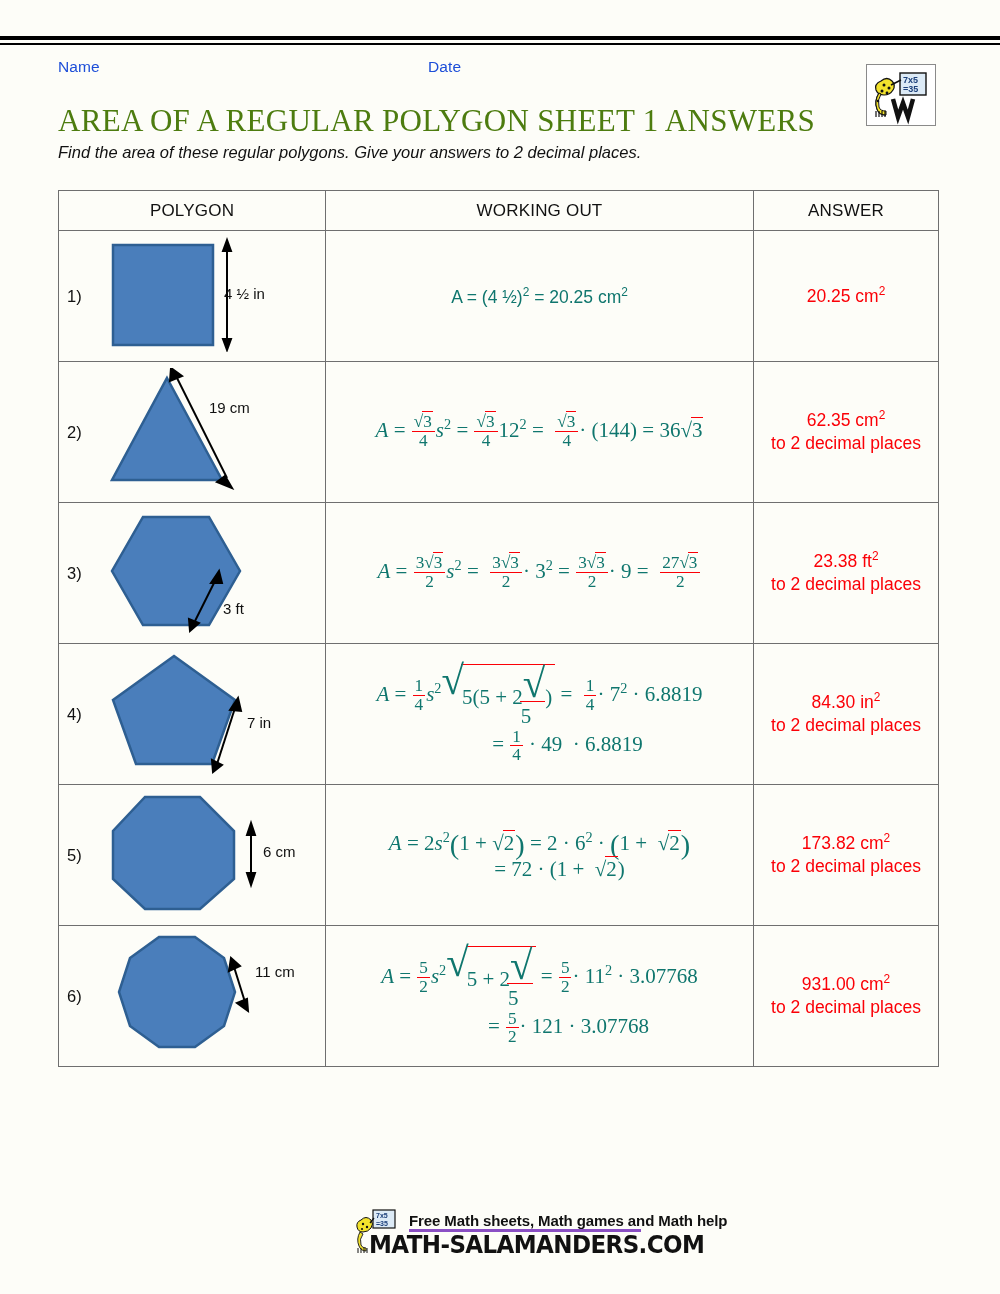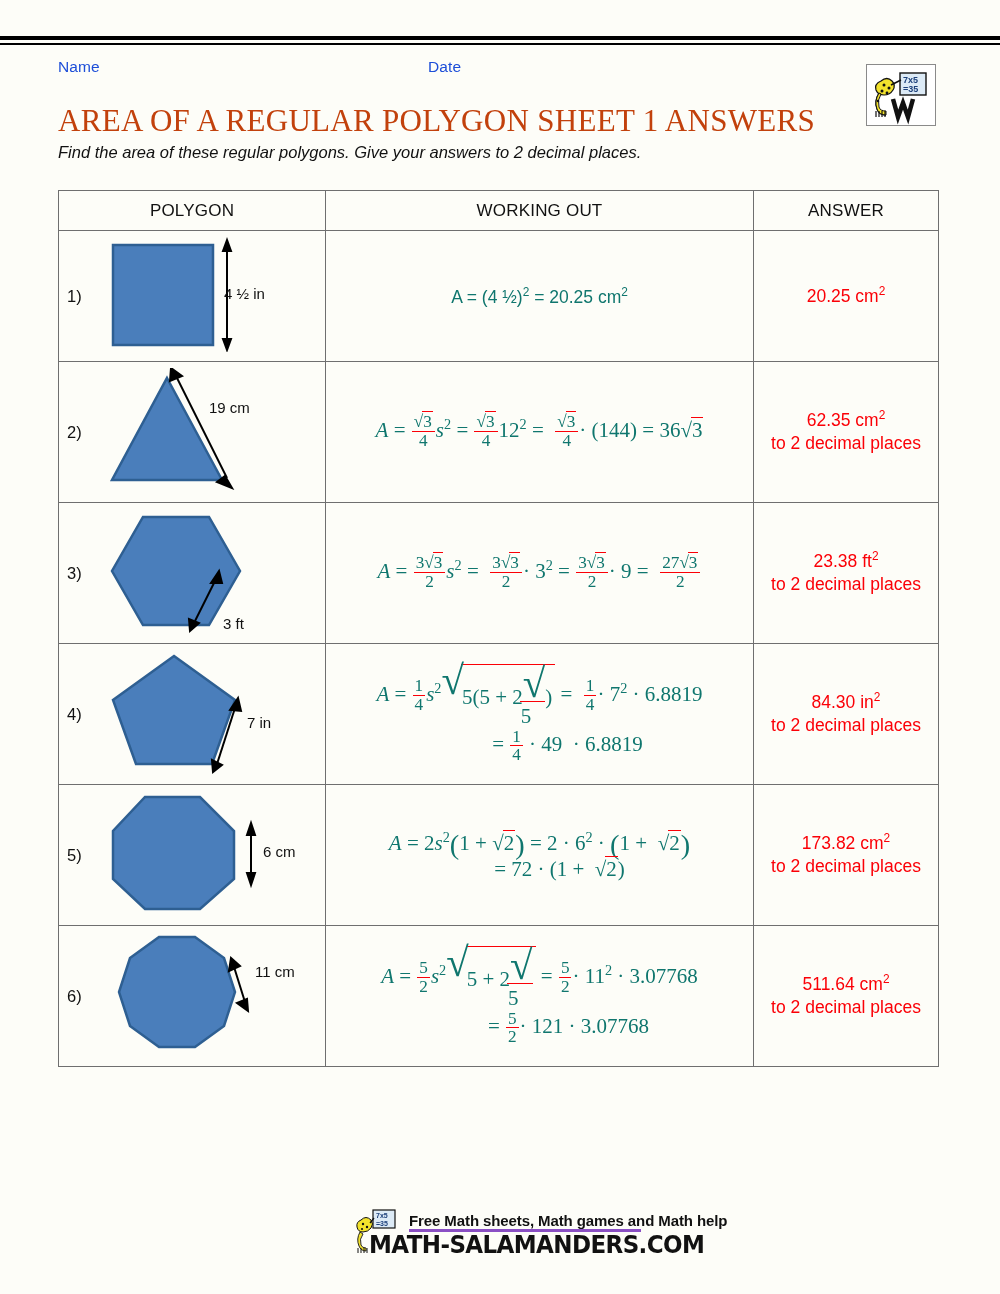--- a/index.html
+++ b/index.html
@@ -37,21 +37,21 @@
     letter-spacing: .1px;
   }
   .name-label { left: 0; }
   .date-label { left: 357px; margin-left: 13px; }
 
   .sheet-title {
     position: absolute;
     left: 58px; top: 103px;
     font-family: "Liberation Serif", serif;
     font-size: 31px;
-    color: #c2410c;
+    color: #4d7c0f;
     letter-spacing: .3px;
     white-space: nowrap;
     text-align: right;
   }
   .sheet-subtitle {
     position: absolute;
     left: 58px; top: 143px;
     font-size: 16.5px;
     font-style: italic;
     color: #111;
@@ -333,21 +333,21 @@
         <span class="row-num">3)</span>
         <div class="shape-wrap">
           <svg width="175" height="125" viewBox="0 0 175 125">
             <polygon points="38,8 104,8 135,62 104,116 38,116 7,62" fill="#4a7ebb" stroke="#2e5f92" stroke-width="2.5"></polygon>
             <g stroke="#000" stroke-width="2" fill="#000">
               <line x1="110" y1="72" x2="90" y2="112"></line>
               <polygon points="114,62 106,74 117,74"></polygon>
               <polygon points="85,122 84,110 94,114"></polygon>
             </g>
           </svg>
-          <span class="dim-label" style="left:118px; top:106px;">3 ft</span>
+          <span class="dim-label" style="left:118px; top:91px;">3 ft</span>
         </div>
       </div>
     </td>
     <td class="work-cell">
       <span class="mathline">
         <span class="mi">A</span> = <span class="frac"><span class="num">3<span class="rad"><span class="rsym">√</span><span class="rbody">3</span></span></span><span class="den">2</span></span><span class="mi">s</span><span class="sup">2</span>
         = &nbsp;<span class="frac"><span class="num">3<span class="rad"><span class="rsym">√</span><span class="rbody">3</span></span></span><span class="den">2</span></span>· 3<span class="sup">2</span>
         = <span class="frac"><span class="num">3<span class="rad"><span class="rsym">√</span><span class="rbody">3</span></span></span><span class="den">2</span></span>· 9 = &nbsp;<span class="frac"><span class="num">27<span class="rad"><span class="rsym">√</span><span class="rbody">3</span></span></span><span class="den">2</span></span>
       </span>
     </td>
@@ -451,21 +451,21 @@
               <span class="rsym">√</span>
               <span class="rbody">5 + 2<span class="rad"><span class="rsym">√</span><span class="rbody">5</span></span></span>
             </span> = <span class="frac"><span class="num">5</span><span class="den">2</span></span>· 11<span class="sup">2</span> · 3.07768
       </span>
       <span class="mathline" style="padding-left:58px;">
         = <span class="frac"><span class="num">5</span><span class="den">2</span></span>· 121 · 3.07768
       </span>
     </td>
     <td class="ans-cell">
       <div class="ans-text">
-        <span>511.64 cm</span><span class="sup">2</span><br>
+        <span>931.00 cm</span><span class="sup">2</span><br>
         <span>to 2 decimal places</span>
       </div>
     </td>
   </tr>
 
   </tbody>
 </table>
 
 <div class="footer">
   <svg width="52" height="58" viewBox="0 0 52 58" style="position:absolute;left:0;top:0;">

